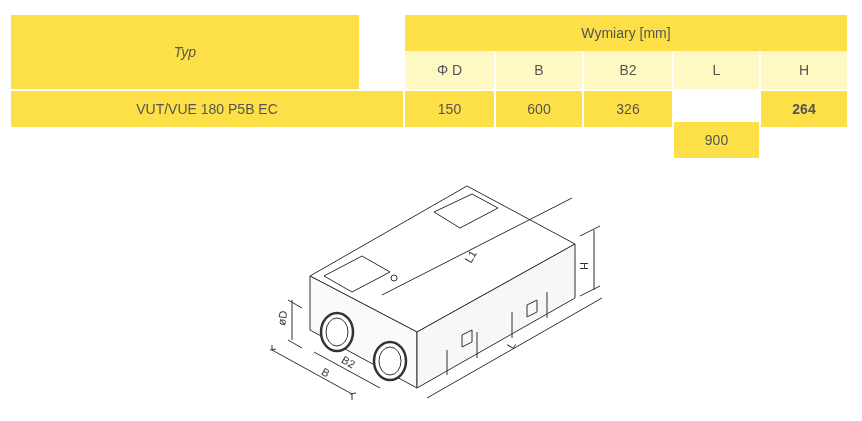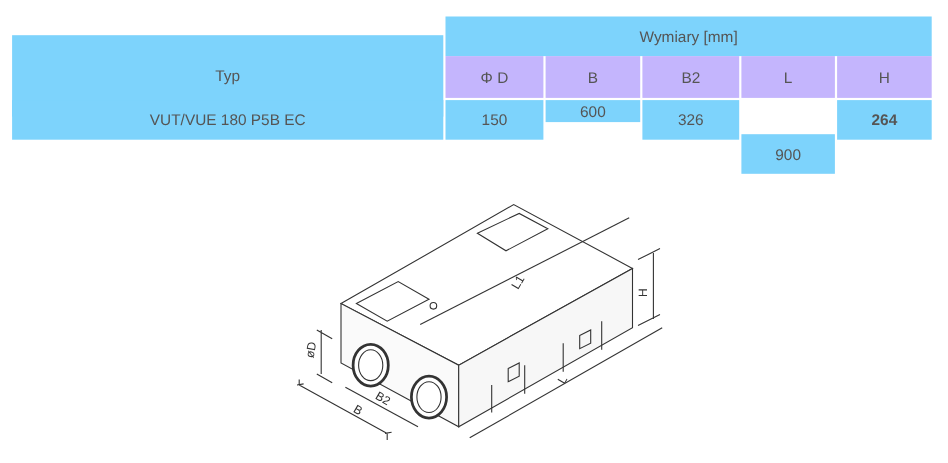--- a/index.html
+++ b/index.html
@@ -1,30 +1,30 @@
 <!DOCTYPE html>
 <html><head>
 <meta charset="utf-8">
 <style>
   html, body { margin:0; padding:0; background:#ffffff; }
   body { width:862px; height:421px; position:relative; overflow:hidden;
          font-family:"Liberation Sans", sans-serif; color:#555555; font-size:14px; }
   .tbl { position:absolute; left:11px; top:15px; width:836px; }
-  .cell { position:absolute; background:#7dd3fc; display:flex; align-items:center;
+  .cell { position:absolute; background:#fde047; display:flex; align-items:center;
           justify-content:center; box-sizing:border-box; }
-  .cell.white { background:#c4b5fd; }
+  .cell.white { background:#fef9c3; }
   .diagram { position:absolute; left:262px; top:180px; width:350px; height:240px; }
   .diagram svg { width:100%; height:100%; }
   .dimlabel { font-family:"Liberation Sans", sans-serif; font-size:11px; fill:#333; }
 </style>
 </head>
 <body>
 
 <div class="tbl">
-  <div class="cell" style="left:0; top:17px; width:392px; height:74px;">
+  <div class="cell" style="left:0; top:0; width:348px; height:74px;font-style:italic;">
     <span>Typ</span>
   </div>
   <div class="cell" style="left:394px; top:0; width:442px; height:36px;">
     <span>Wymiary [mm]</span>
   </div>
 
   <div class="cell white" style="left:394px; top:36px; width:89px; height:38px;">
     <span>Φ D</span>
   </div>
   <div class="cell white" style="left:485px; top:36px; width:86px; height:38px;">
@@ -39,21 +39,21 @@
   <div class="cell white" style="left:750px; top:36px; width:86px; height:38px;">
     <span>H</span>
   </div>
 
   <div class="cell" style="left:0; top:76px; width:392px; height:36px;text-align:right;">
     <span>VUT/VUE 180 P5B EC</span>
   </div>
   <div class="cell" style="left:394px; top:76px; width:89px; height:36px;text-align:right;">
     <span>150</span>
   </div>
-  <div class="cell" style="left:485px; top:76px; width:86px; height:20px;">
+  <div class="cell" style="left:485px; top:76px; width:86px; height:36px;">
     <span>600</span>
   </div>
   <div class="cell" style="left:573px; top:76px; width:88px; height:36px;align-items:center;">
     <span>326</span>
   </div>
   <div class="cell" style="left:663px; top:76px; width:85px; height:36px;margin-top:31px;">
     <span>900</span>
   </div>
   <div class="cell" style="left:750px; top:76px; width:86px; height:36px;font-weight:bold;">
     <span>264</span>

